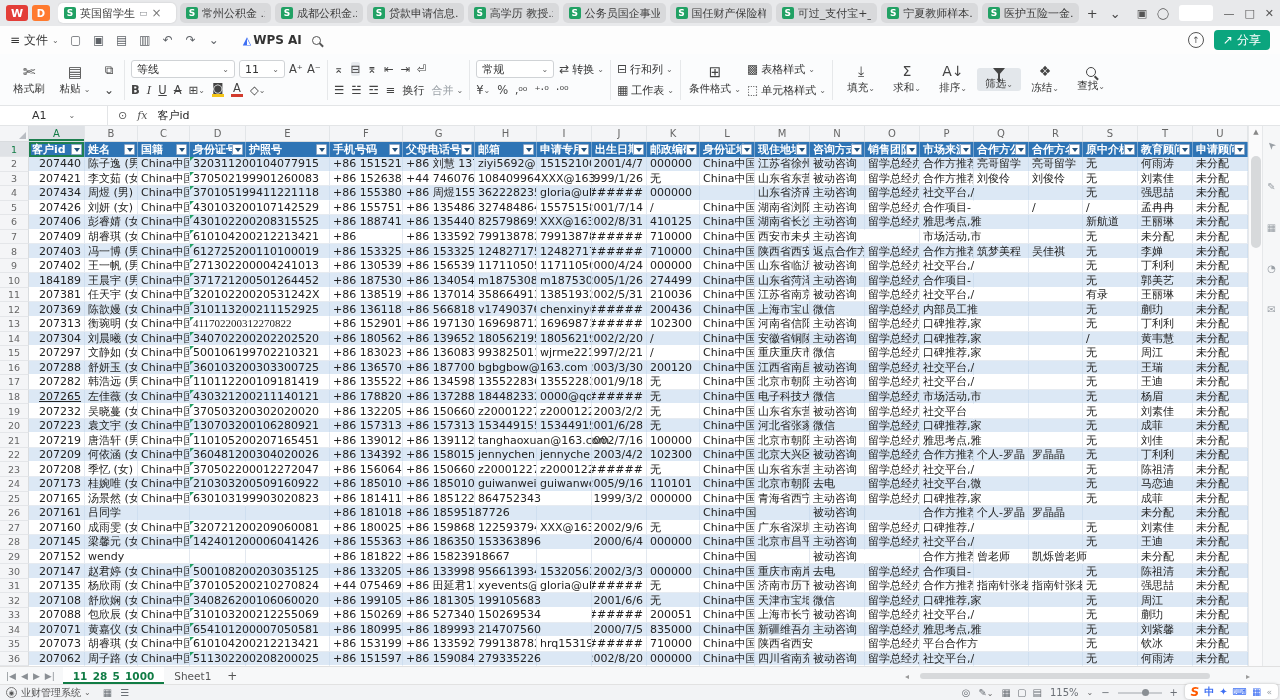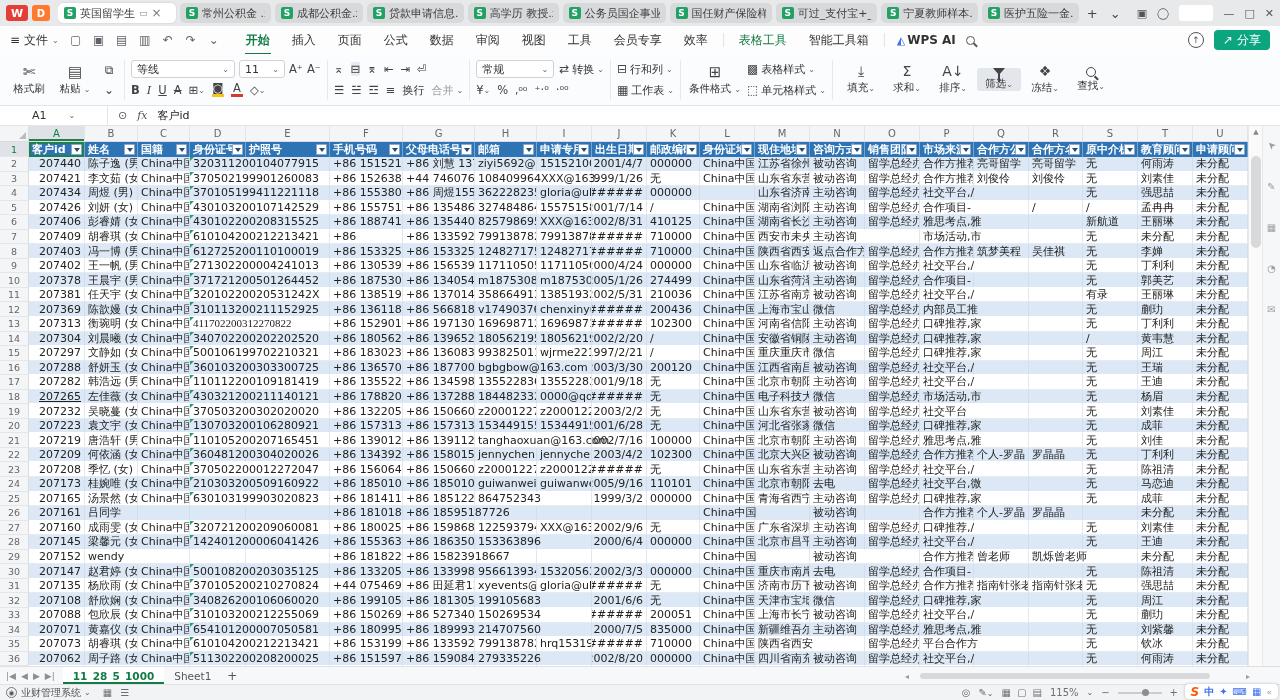--- a/index.html
+++ b/index.html
@@ -203,36 +203,20 @@
     </div>
     <div class="qicons">
       <span>▢</span>
       <span>▣</span>
       <span>▤</span>
       <span>▥</span>
       <span>↶</span>
       <span>↷</span>
       <span>⌄</span>
     </div>
-    <div id="menu-items" style="display:flex;align-items:center;">
-        <span class="mitem active">开始</span>
-        <span class="mitem">插入</span>
-        <span class="mitem">页面</span>
-        <span class="mitem">公式</span>
-        <span class="mitem">数据</span>
-        <span class="mitem">审阅</span>
-        <span class="mitem">视图</span>
-        <span class="mitem">工具</span>
-        <span class="mitem">会员专享</span>
-        <span class="mitem">效率</span>
-        <span class="msep"></span>
-        <span class="mitem colored">表格工具</span>
-        <span class="mitem">智能工具箱</span>
-        <span class="msep"></span>
-      </div>
     <span class="ailogo">◭</span>
     <span class="ailabel">WPS AI</span>
     <span class="mag"></span>
     <div class="mbright">
       <span class="upcircle">↑</span>
       <div class="sharebtn">
         <span>↗</span>
         <span>分享</span>
       </div>
     </div>
@@ -1049,21 +1033,21 @@
           <div class="cell" style="width: 55px; flex: 0 0 55px;">
             <span>丁利利</span>
           </div>
           <div class="cell" style="width: 55px; flex: 0 0 55px;">
             <span>未分配</span>
           </div>
         </div>
         <div class="grow band">
           <div class="gut">10</div>
           <div class="cell num" style="width: 56px; flex: 0 0 56px;">
-            <span>207378</span>
+            <span>184189</span>
           </div>
           <div class="cell" style="width: 53px; flex: 0 0 53px;">
             <span>王晨宇 (男</span>
           </div>
           <div class="cell" style="width: 52px; flex: 0 0 52px;">
             <span>China中国</span>
           </div>
           <div class="cell ovf" style="width: 56px; flex: 0 0 56px;">
             <i class="tri"></i>
             <span>371721200501264452</span>

